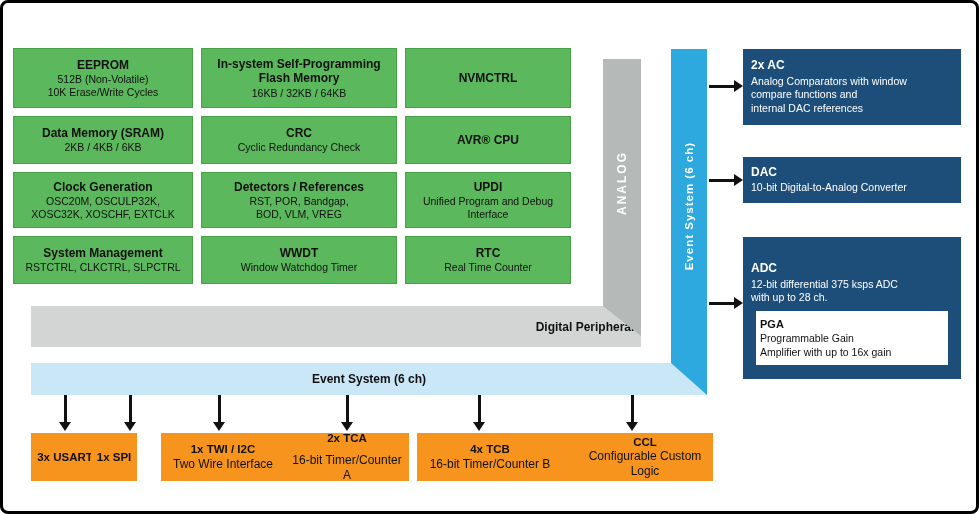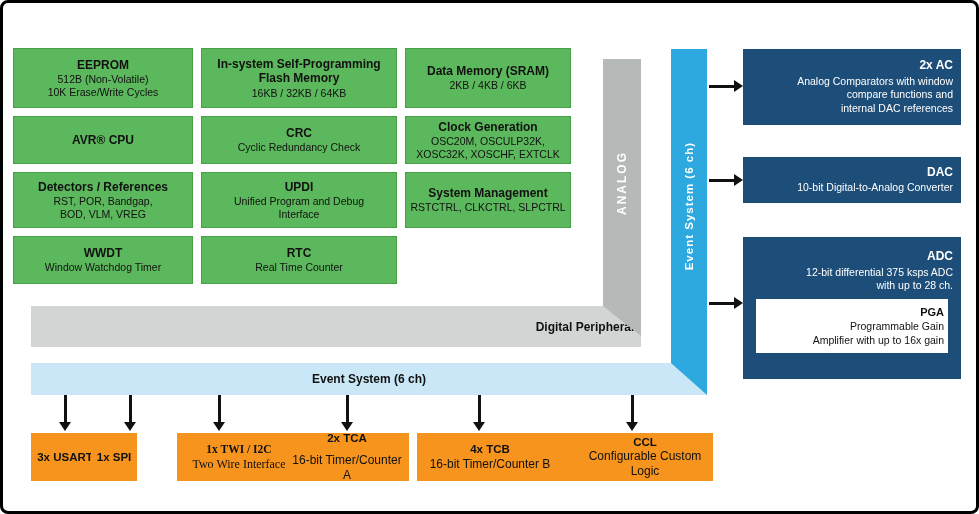--- a/index.html
+++ b/index.html
@@ -58,29 +58,29 @@
     padding-bottom:32px; box-sizing:border-box;
   }
   .event-bar span {
     writing-mode:vertical-rl; transform:rotate(180deg);
     color:#fff; font-weight:bold; font-size:11.5px; letter-spacing:1px;
   }
 
   
   .bblock {
     position:absolute; left:740px; width:218px; box-sizing:border-box;
-    background:#1d4e79; color:#fff; text-align:right;
+    background:#1d4e79; color:#fff; text-align:left;
     display:flex; flex-direction:column; justify-content:center;
     padding:4px 8px;
   }
   .bblock .t { font-weight:bold; font-size:12px; line-height:1.3; }
   .bblock .s { font-size:10.5px; line-height:1.3; white-space:pre-line; margin-top:1px; }
   .bblock.ac  { top:46px;  height:76px; }
   .bblock.dac { top:154px; height:46px; }
-  .bblock.adc { top:234px; height:142px; justify-content:flex-start; padding-top:12px; }
+  .bblock.adc { top:234px; height:142px; justify-content:flex-start; padding-top:24px; }
   .pga {
     background:#fff; color:#111; margin:6px 5px 2px; padding:6px 4px;
     font-size:10.5px; line-height:1.3;
   }
   .pga .t { font-size:11px; }
   .pga .s { white-space:pre-line; }
 
   
   .oblock {
     position:absolute; top:430px; height:48px; box-sizing:border-box;
@@ -123,29 +123,32 @@
       <div class="t">EEPROM</div>
       <div class="s">512B (Non-Volatile)
 10K Erase/Write Cycles</div>
     </div>
     <div class="gblock">
       <div class="t">In-system Self-Programming
 Flash Memory</div>
       <div class="s">16KB / 32KB / 64KB</div>
     </div>
     <div class="gblock">
+      <div class="t">NVMCTRL</div>
+    </div>
+    <div class="gblock">
       <div class="t">Data Memory (SRAM)</div>
       <div class="s">2KB / 4KB / 6KB</div>
     </div>
     <div class="gblock">
-      <div class="t">AVR® CPU</div>
-    </div>
-    <div class="gblock">
       <div class="t">CRC</div>
       <div class="s">Cyclic Redundancy Check</div>
+    </div>
+    <div class="gblock">
+      <div class="t">AVR® CPU</div>
     </div>
     <div class="gblock">
       <div class="t">Clock Generation</div>
       <div class="s">OSC20M, OSCULP32K,
 XOSC32K, XOSCHF, EXTCLK</div>
     </div>
     <div class="gblock">
       <div class="t">Detectors / References</div>
       <div class="s">RST, POR, Bandgap,
 BOD, VLM, VREG</div>
@@ -241,21 +244,21 @@
     <div class="stem"></div>
     <div class="head"></div>
   </div>
 
   <div class="oblock" style="left:28px; width:68px;">
     <div class="t">3x USART</div>
   </div>
   <div class="oblock" style="left:88px; width:46px;">
     <div class="t">1x SPI</div>
   </div>
-  <div class="oblock" style="left:174px; width:124px;font-family:Liberation Serif, serif;">
+  <div class="oblock" style="left:158px; width:124px;">
     <div class="t">1x TWI / I2C</div>
     <div class="s">Two Wire Interface</div>
   </div>
   <div class="oblock" style="left:282px; width:124px;gap:8px;">
     <div class="t">2x TCA</div>
     <div class="s">16-bit Timer/Counter A</div>
   </div>
   <div class="oblock" style="left:414px; width:146px;">
     <div class="t">4x TCB</div>
     <div class="s">16-bit Timer/Counter B</div>

